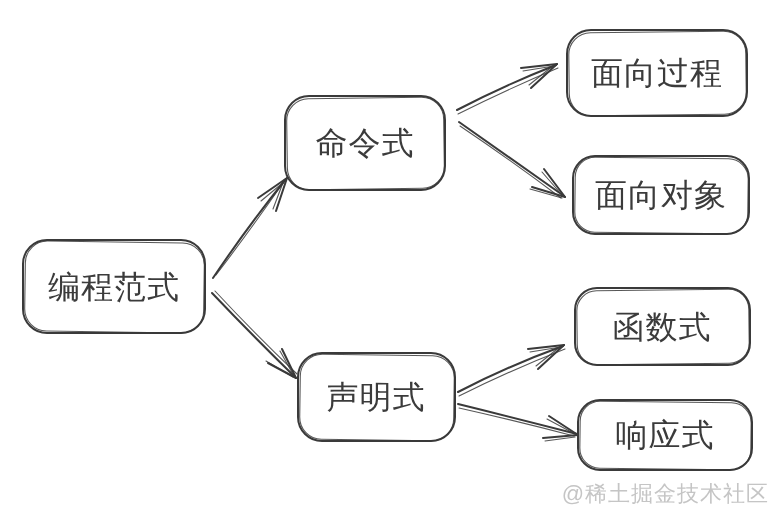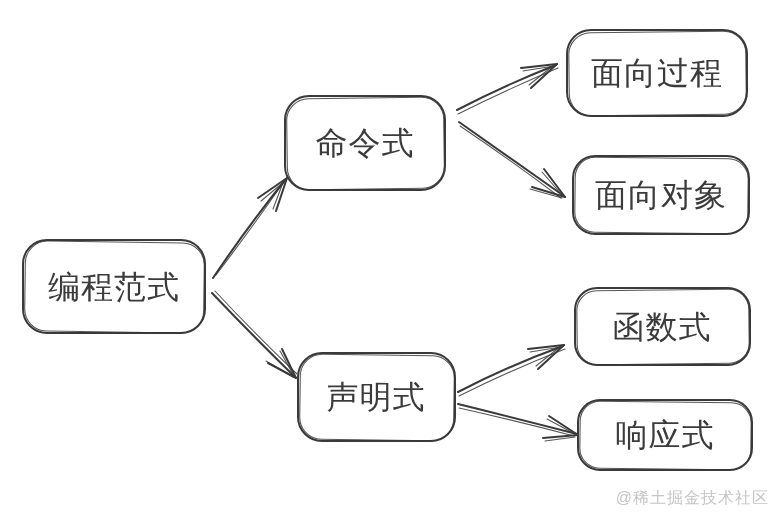--- a/index.html
+++ b/index.html
@@ -26,21 +26,21 @@
     font-family:"Liberation Sans","DejaVu Sans",sans-serif;
     font-size:32px;
     fill:#3b3b3b;
     text-anchor:middle;
     letter-spacing:1px;
   }
   .watermark{
     position:absolute;
     right:12px;
     bottom:6px;
-    font-size:16px;
+    font-size:22px;
     color:#c5c5c5;
     letter-spacing:1px;
     user-select:none;
   }
 </style>
 </head>
 <body>
 
 <div class="canvas">
   <svg width="781" height="515" viewBox="0 0 781 515">

